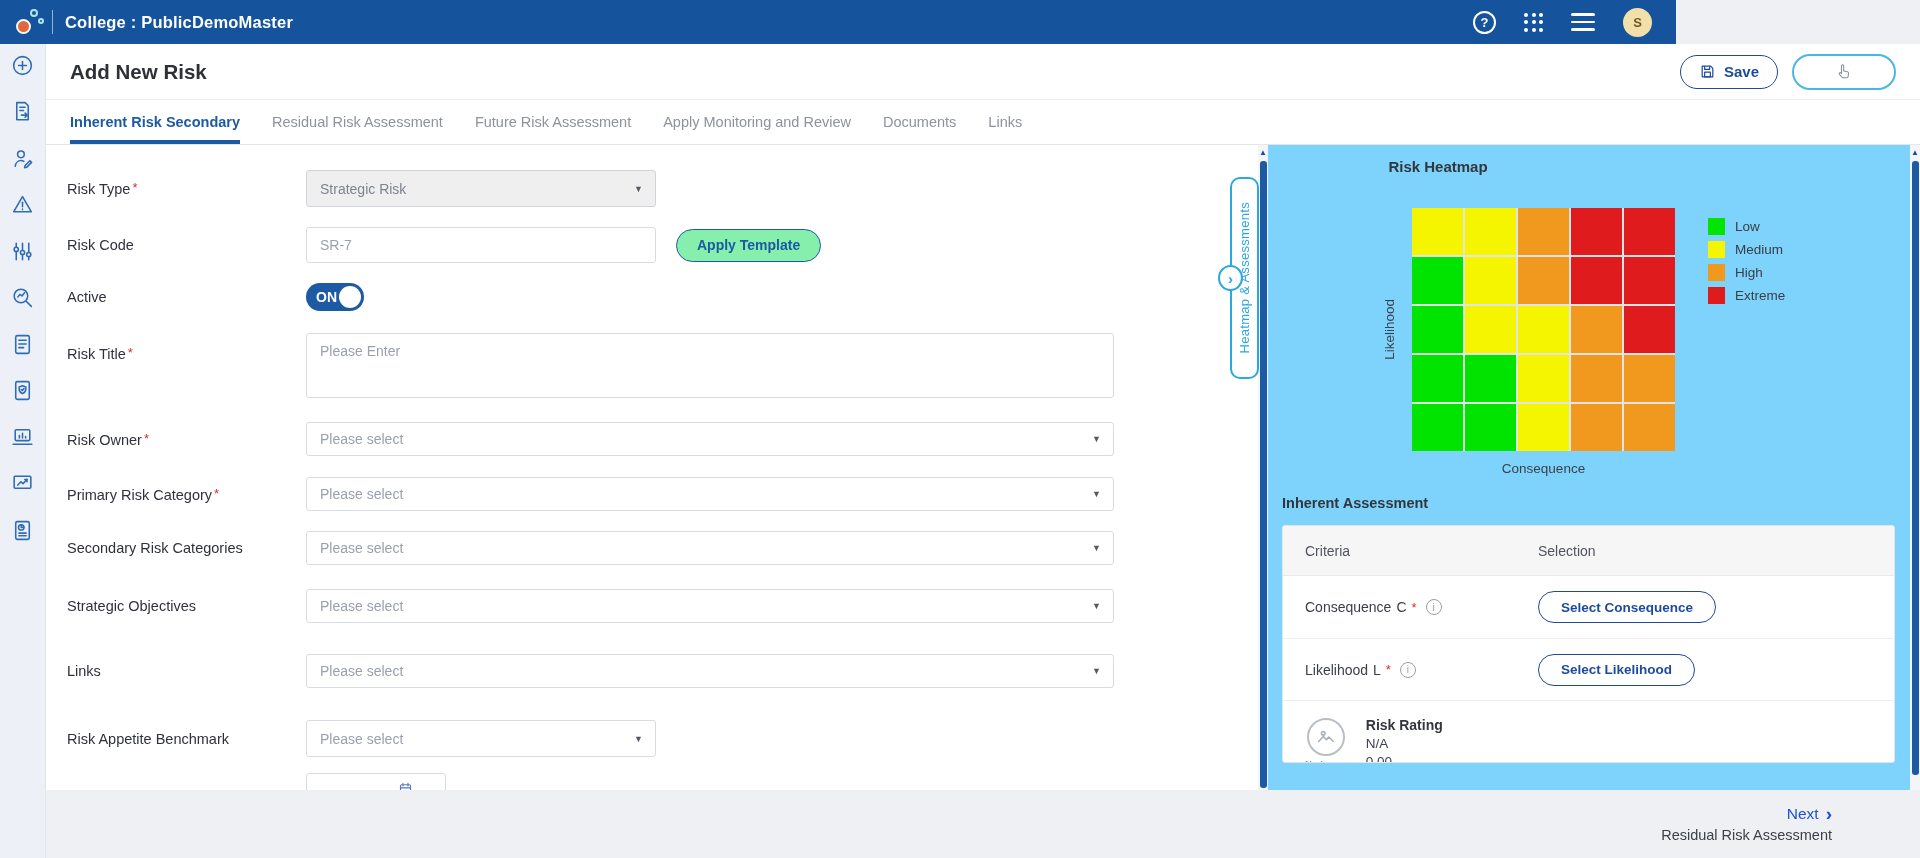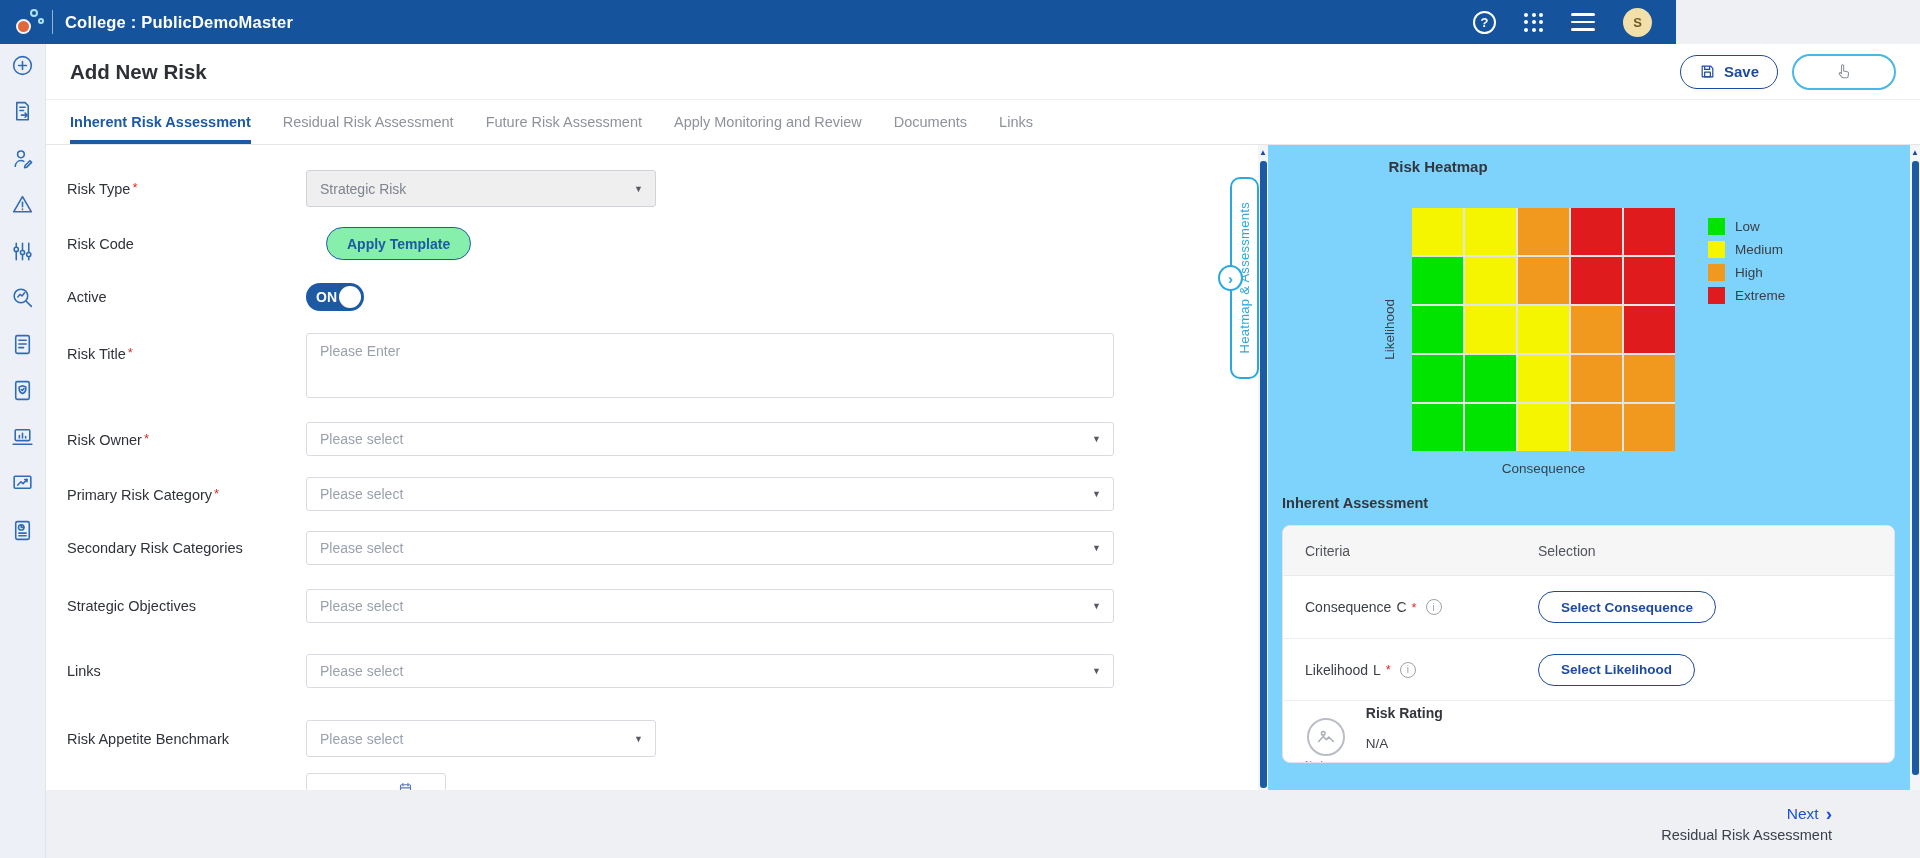--- a/index.html
+++ b/index.html
@@ -116,38 +116,38 @@
   .hm-ylabel span { writing-mode:vertical-rl; transform:rotate(180deg); font-size:13.5px; color:#3a3f48; }
   .hm-xlabel { position:absolute; top:316px; left:144px; width:263px; text-align:center; font-size:13.5px; color:#3a3f48; }
   .legend { position:absolute; top:72px; left:440px; display:flex; flex-direction:column; gap:4px; }
   .legend-row { display:flex; align-items:center; gap:10px; height:19px; }
   .legend-swatch { width:17px; height:17px; flex:none; }
   .legend-label { font-size:13.5px; color:#3a3e46; }
 
   
   .assessment-title { position:absolute; top:350px; left:14px; font-size:14.5px; font-weight:bold; color:#33363d; }
   .assessment-card { position:absolute; top:380px; left:14px; width:613px; height:238px;
-                     border:1px solid #e2e4e8; border-radius:8px; background:#fff; overflow:hidden; }
+                     border:1px solid #e2e4e8; border-radius:3px; background:#fff; overflow:hidden; }
   .a-header { height:50px; background:#f6f6f7; border-bottom:1px solid #e8eaed; display:flex; align-items:center;
               font-size:14px; color:#50545c; }
   .a-c1 { width:255px; padding-left:22px; flex:none; }
   .a-c2 { flex:1; }
   .a-row { height:63px; display:flex; align-items:center; border-bottom:1px solid #eceef1; }
   .criteria-text { font-size:14px; color:#3a3e47; display:flex; align-items:center; gap:5px; }
   .info-icon { width:16px; height:16px; border:1.3px solid #9ba0a9; border-radius:50%; color:#9ba0a9;
                font-size:10px; display:inline-flex; align-items:center; justify-content:center; margin-left:4px; }
   .select-btn { height:32px; padding:0 22px; border:1.6px solid #1d4a9e; border-radius:16px; background:#fff;
                 color:#1d4a9e; font-size:13.5px; font-weight:bold; }
   .a-rating { height:84px; display:flex; align-items:center; padding-left:22px; gap:18px; }
   .no-image { display:flex; flex-direction:column; align-items:center; gap:2px; }
   .no-image .circ { width:38px; height:38px; border:2px solid #b9bec6; border-radius:50%;
                     display:flex; align-items:center; justify-content:center; }
   .no-image .circ svg { width:22px; height:22px; }
   .no-image .cap { font-size:9.5px; color:#8d929b; font-weight:bold; }
-  .rating-lines { display:flex; flex-direction:column; gap:15px; }
+  .rating-lines { display:flex; flex-direction:column; gap:3px; }
   .rating-title { font-size:14px; font-weight:bold; color:#33363d; }
   .rating-val, .rating-score { font-size:13.5px; color:#3e424b; }
 
   
   .footer { position:absolute; left:0; right:0; bottom:0; height:68px; background:#eef0f4;
             display:flex; flex-direction:column; align-items:flex-end; justify-content:center;
             padding-right:88px; gap:4px; }
   .next-link { font-size:15.5px; color:#1d4ed8; display:flex; align-items:center; gap:7px; }
   .next-link .chev { font-size:19px; line-height:14px; font-weight:bold; }
   .next-sub { font-size:14.5px; color:#3c4049; }
@@ -282,21 +282,21 @@
         </button>
         <button class="ghost-btn">
           <svg viewBox="0 0 24 24" fill="#fff" stroke="#8b9097" stroke-width="1.3" stroke-linejoin="round">
             <path d="M9 13V4.6c0-.7.6-1.3 1.3-1.3s1.3.6 1.3 1.3v6.1l4.4 1c.9.2 1.5 1 1.4 1.9l-.4 3.7c-.1.9-.9 1.6-1.8 1.6h-4c-.5 0-1-.2-1.4-.6l-3.2-3.4c-.5-.5-.5-1.3 0-1.8s1.3-.5 1.8 0l.6.9z"></path>
           </svg>
         </button>
       </div>
     </div>
 
     <div class="tabbar">
-      <div class="tab active">Inherent Risk Assessment</div>
+      <div class="tab active">Inherent Risk Secondary</div>
       <div class="tab">Residual Risk Assessment</div>
       <div class="tab">Future Risk Assessment</div>
       <div class="tab">Apply Monitoring and Review</div>
       <div class="tab">Documents</div>
       <div class="tab">Links</div>
     </div>
 
     <div class="content">
 
       <div class="form-panel">
@@ -304,20 +304,21 @@
         <div class="frow" style="top:25px;">
           <div class="flabel"><span>Risk Type</span><span class="req">*</span></div>
           <div class="sel narrow disabled">
             <span>Strategic Risk</span>
             <span class="caret">▼</span>
           </div>
         </div>
 
         <div class="frow" style="top:82px;">
           <div class="flabel"><span>Risk Code</span></div>
+          <input class="text-input" type="text" value="SR-7" style="">
           <button class="pill-btn">Apply Template</button>
         </div>
 
         <div class="frow" style="top:138px;">
           <div class="flabel"><span>Active</span></div>
           <div class="toggle">
             <span class="on-label">ON</span>
             <span class="knob"></span>
           </div>
         </div>

